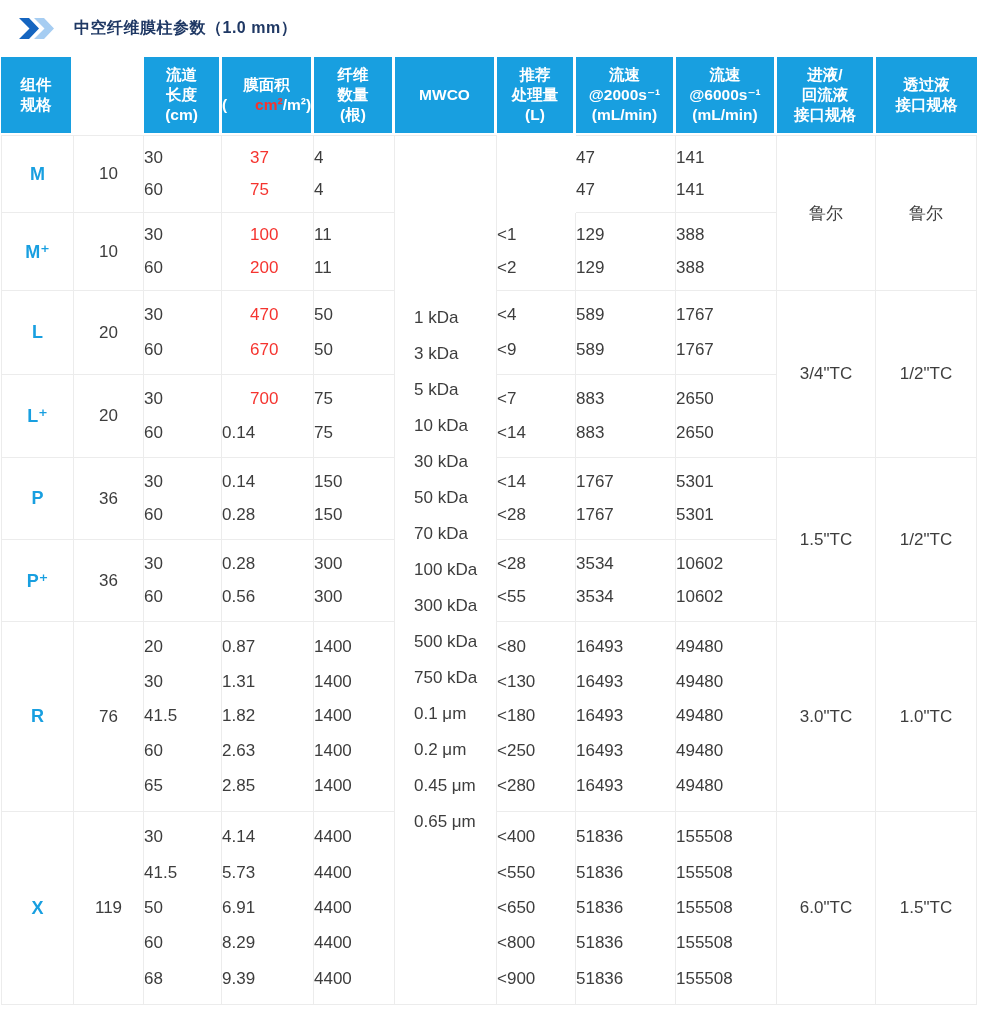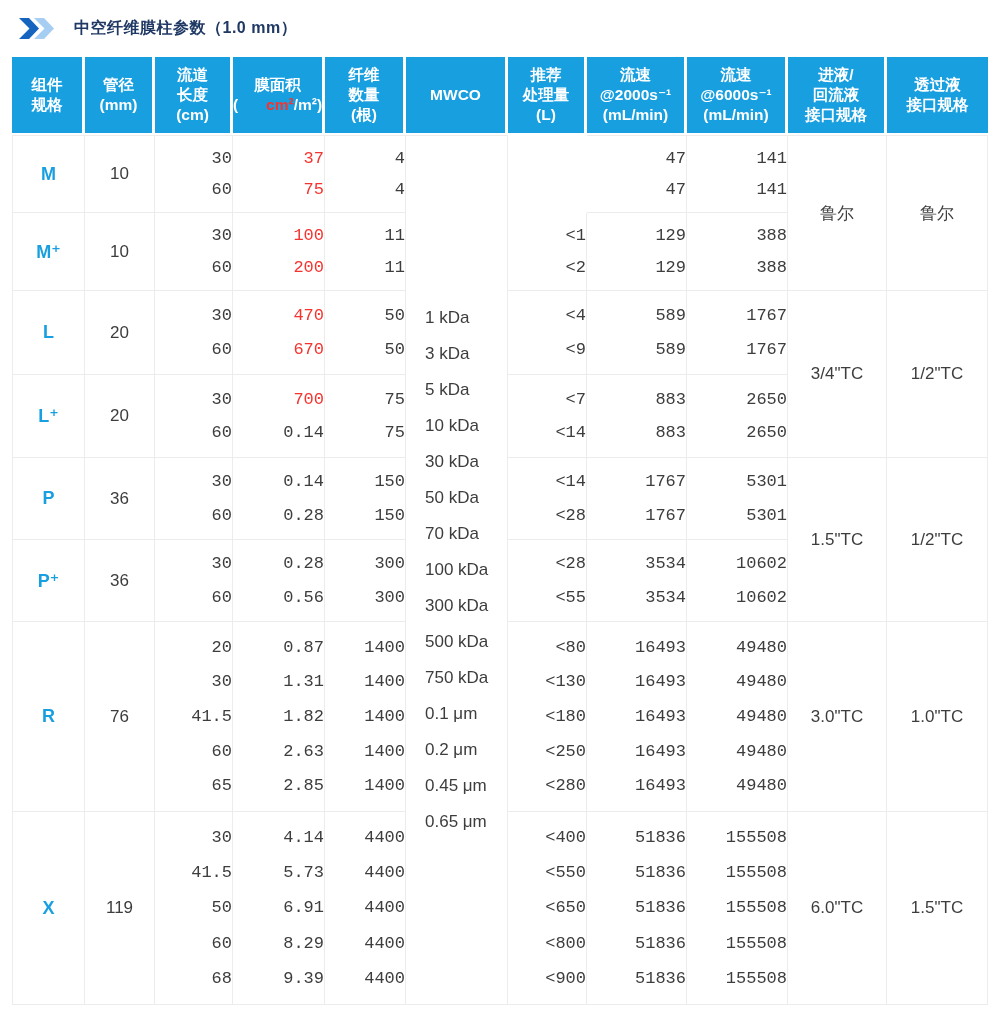--- a/index.html
+++ b/index.html
@@ -16,40 +16,40 @@
     color:var(--ink);overflow:hidden;
   }
   .title-bar{
     height:57px;display:flex;align-items:center;gap:16px;padding-left:18px;
   }
   .chevron-wrap{display:flex;align-items:center;}
   .page-title{
     color:var(--navy);font-size:16px;font-weight:bold;letter-spacing:.5px;
   }
   .table{
-    margin-left:12px;
+    margin-left:1px;
     display:grid;
     grid-template-columns:73px 70px 78px 92px 81px 102px 79px 100px 101px 99px 101px;
     grid-template-rows:78px 78px 78px 84px 83px 82px 82px 190px 193px;
   }
   .th{
     background:var(--blue);color:#fff;font-weight:bold;font-size:15.5px;line-height:1.3;
     display:flex;flex-direction:column;justify-content:center;align-items:center;text-align:center;
     margin-right:3px;margin-bottom:2px;
   }
   .th.last{margin-right:0;}
   .red{color:var(--red);padding-left:28px;}
   .cell{
     border-right:1px solid var(--grid);border-bottom:1px solid var(--grid);
     display:flex;align-items:center;justify-content:center;text-align:center;
     font-size:17px;color:var(--ink);
   }
   .bl{border-left:1px solid var(--grid);}
   .bt{border-top:1px solid var(--grid);}
-  .multi{flex-direction:column;justify-content:space-evenly;align-items:flex-end;font-family:Liberation Mono, monospace;}
+  .multi{flex-direction:column;justify-content:space-evenly;align-items:flex-start;}
   .spec{color:var(--blue);font-weight:bold;font-size:18px;}
   .mwco{
     flex-direction:column;justify-content:center;align-items:flex-start;
     padding-left:19px;line-height:36px;font-size:17px;
   }
 </style>
 </head>
 <body>
 
 <div class="title-bar">
@@ -60,24 +60,20 @@
     </svg>
   </span>
   <span class="page-title">中空纤维膜柱参数（1.0 mm）</span>
 </div>
 
 <div class="table">
 
   <div class="th" style="grid-area:1/1/2/2">
       <div>组件</div>
       <div>规格</div>
-    </div>
-  <div class="th" style="grid-area:1/2/2/3">
-      <div>管径</div>
-      <div>(mm)</div>
     </div>
   <div class="th" style="grid-area:1/3/2/4">
       <div>流道</div>
       <div>长度</div>
       <div>(cm)</div>
     </div>
   <div class="th" style="grid-area:1/4/2/5">
     <div>膜面积</div>
     <div><span>(</span><span class="red">cm²</span><span>/m²)</span></div>
   </div>

